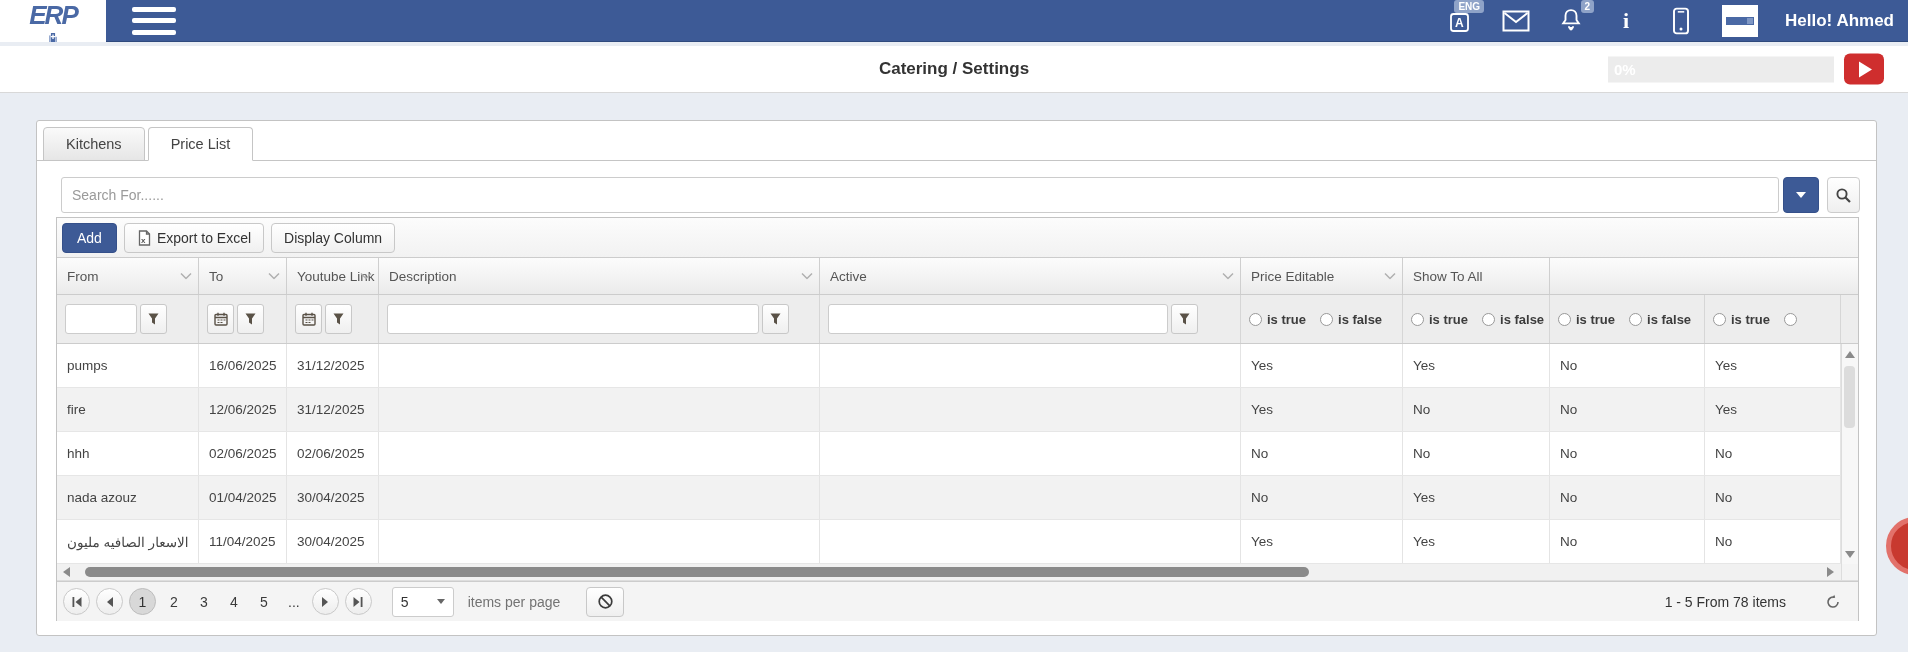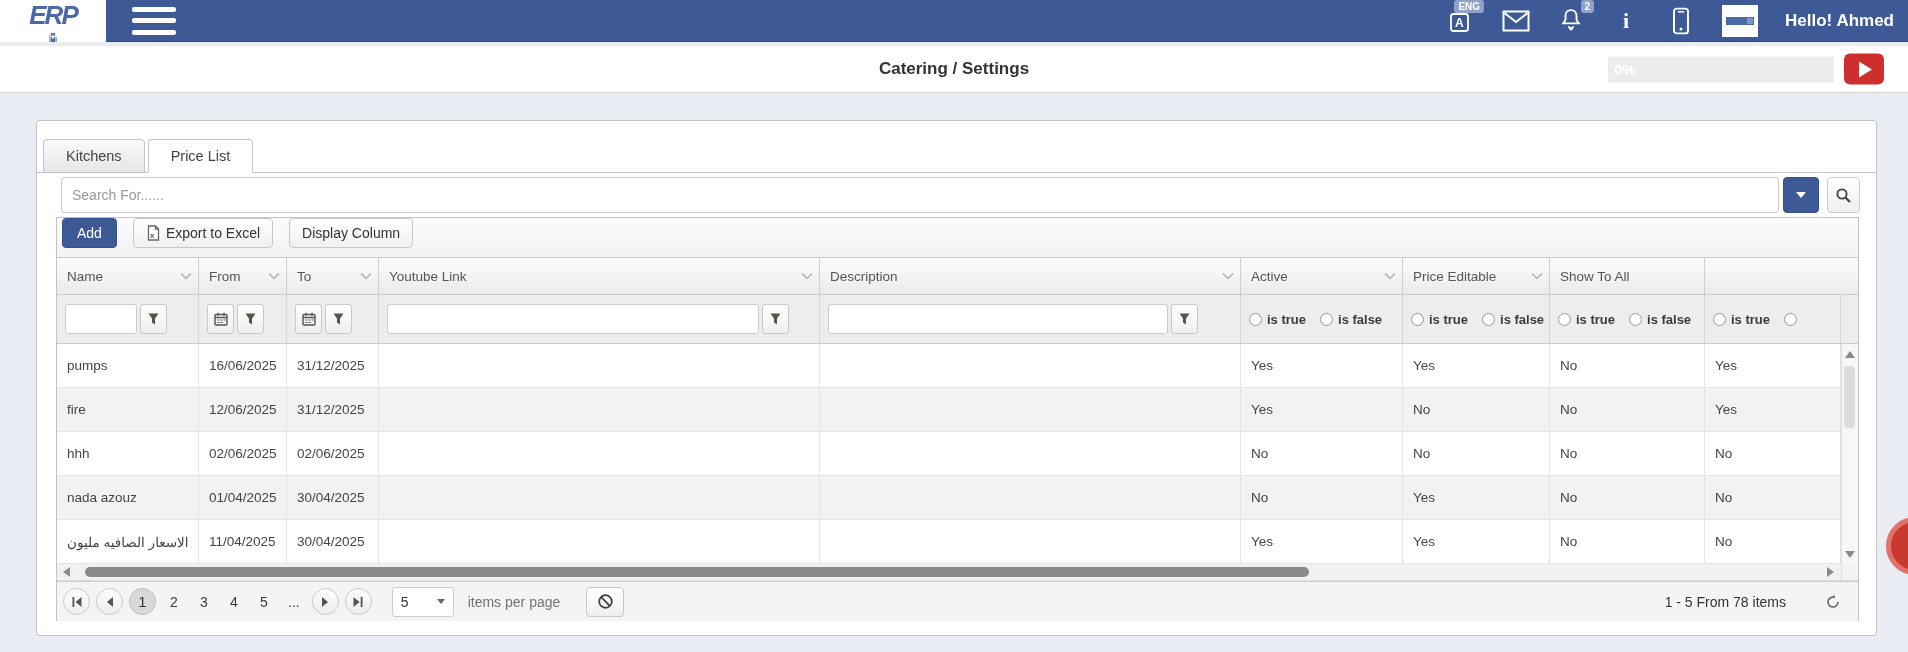--- a/index.html
+++ b/index.html
@@ -24,35 +24,35 @@
   
   .page-header { position:absolute; top:46px; left:0; right:0; height:47px; background:#fff; border-bottom:1px solid #d8d8d8; }
   .page-title { position:absolute; top:50%; left:50%; transform:translate(-50%,-50%); font-size:17px; font-weight:700; color:#333; }
   .header-right { position:absolute; right:24px; top:50%; transform:translateY(-50%); display:flex; align-items:center; gap:10px; }
   .progress-bar { width:226px; height:26px; background:#ececec; display:flex; align-items:center; padding-left:6px; color:#fff; font-size:15px; font-weight:700; }
   .play-button { width:40px; height:31px; background:#cf2e2e; border-radius:6px; display:flex; align-items:center; justify-content:center; cursor:pointer; }
   .play-tri { width:0; height:0; border-left:13px solid #fff; border-top:8px solid transparent; border-bottom:8px solid transparent; margin-left:3px; }
 
   
   .panel { position:absolute; left:36px; top:120px; width:1841px; height:516px; background:#fff; border:1px solid #c3c3c3; border-radius:3px; }
-  .tabstrip { display:flex; align-items:flex-end; padding:6px 6px 0 6px; border-bottom:1px solid #c5c5c5; height:52px;text-align:center; }
+  .tabstrip { display:flex; align-items:flex-end; padding:6px 6px 0 6px; border-bottom:1px solid #c5c5c5; height:40px;text-align:center; }
   .tab { height:34px; margin-bottom:-1px; padding:0 22px; display:flex; align-items:center; font-size:14.5px; color:#444; border:1px solid #c5c5c5; border-radius:4px 4px 0 0; cursor:pointer; }
   .tab-inactive { background:linear-gradient(#fafafa,#e6e6e6); margin-right:3px; }
   .tab-active { background:#fff; border-bottom-color:#fff; }
 
   
   .search-input { position:absolute; left:24px; top:56px; width:1718px; height:36px; border:1px solid #ccc; border-radius:3px; padding:0 10px; font-size:14px; color:#333; font-family:inherit; }
   .search-input::placeholder { color:#9a9a9a; }
   .dd-button { position:absolute; left:1746px; top:56px; width:36px; height:36px; background:#3d5a96; border:1px solid #35508a; border-radius:4px; display:flex; align-items:center; justify-content:center; cursor:pointer; }
   .caret-w { width:0; height:0; border-left:5px solid transparent; border-right:5px solid transparent; border-top:6px solid #fff; }
   .search-button { position:absolute; left:1790px; top:56px; width:33px; height:36px; background:linear-gradient(#fff,#efefef); border:1px solid #ccc; border-radius:4px; display:flex; align-items:center; justify-content:center; cursor:pointer; }
 
   
   .grid { position:absolute; left:19px; top:96px; width:1803px; height:404px; border:1px solid #c3c3c3; background:#fff; }
-  .grid-toolbar { height:40px; background:linear-gradient(#fcfcfc,#f2f2f2); border-bottom:1px solid #ccc; display:flex; gap:16px; padding:0 5px; }
+  .grid-toolbar { height:40px; background:linear-gradient(#fcfcfc,#f2f2f2); border-bottom:1px solid #ccc; display:flex; align-items:center; gap:7px; padding:0 5px; }
   .btn { height:30px; display:inline-flex; align-items:center; gap:6px; font-size:14px; border-radius:4px; cursor:pointer; font-family:inherit; }
   .btn-primary { background:#3d5a96; color:#fff; border:1px solid #35508a; padding:0 14px; }
   .btn-plain { background:linear-gradient(#fff,#f0f0f0); color:#333; border:1px solid #c8c8c8; padding:0 12px; }
 
   .grid-cols { display:grid; grid-template-columns:142px 88px 92px 441px 421px 162px 147px 155px 136px 17px; }
   .ghead { height:37px; background:linear-gradient(#fcfcfc,#ebebeb); border-bottom:1px solid #ccc; }
   .hcell { position:relative; display:flex; align-items:center; padding:0 20px 0 10px; font-size:13.5px; color:#555; border-right:1px solid #cfcfcf; cursor:pointer; overflow:hidden; white-space:nowrap; }
   .hcell .chev { position:absolute; right:6px; top:50%; transform:translateY(-50%); }
   .hfill { border-right:none; }
 
@@ -208,26 +208,20 @@
             </svg>
           <span>Export to Excel</span>
         </button>
         <button class="btn btn-plain">
             <span>Display Column</span>
           </button>
       </div>
 
       <div class="grid-cols ghead">
         <div class="hcell">
-            <span>Name</span>
-            <svg class="chev" width="12" height="7" viewBox="0 0 12 7">
-              <path d="M1 1l5 5 5-5" fill="none" stroke="#b0b0b0" stroke-width="1.5"></path>
-            </svg>
-          </div>
-        <div class="hcell">
             <span>From</span>
             <svg class="chev" width="12" height="7" viewBox="0 0 12 7">
               <path d="M1 1l5 5 5-5" fill="none" stroke="#b0b0b0" stroke-width="1.5"></path>
             </svg>
           </div>
         <div class="hcell">
             <span>To</span>
             <svg class="chev" width="12" height="7" viewBox="0 0 12 7">
               <path d="M1 1l5 5 5-5" fill="none" stroke="#b0b0b0" stroke-width="1.5"></path>
             </svg>

